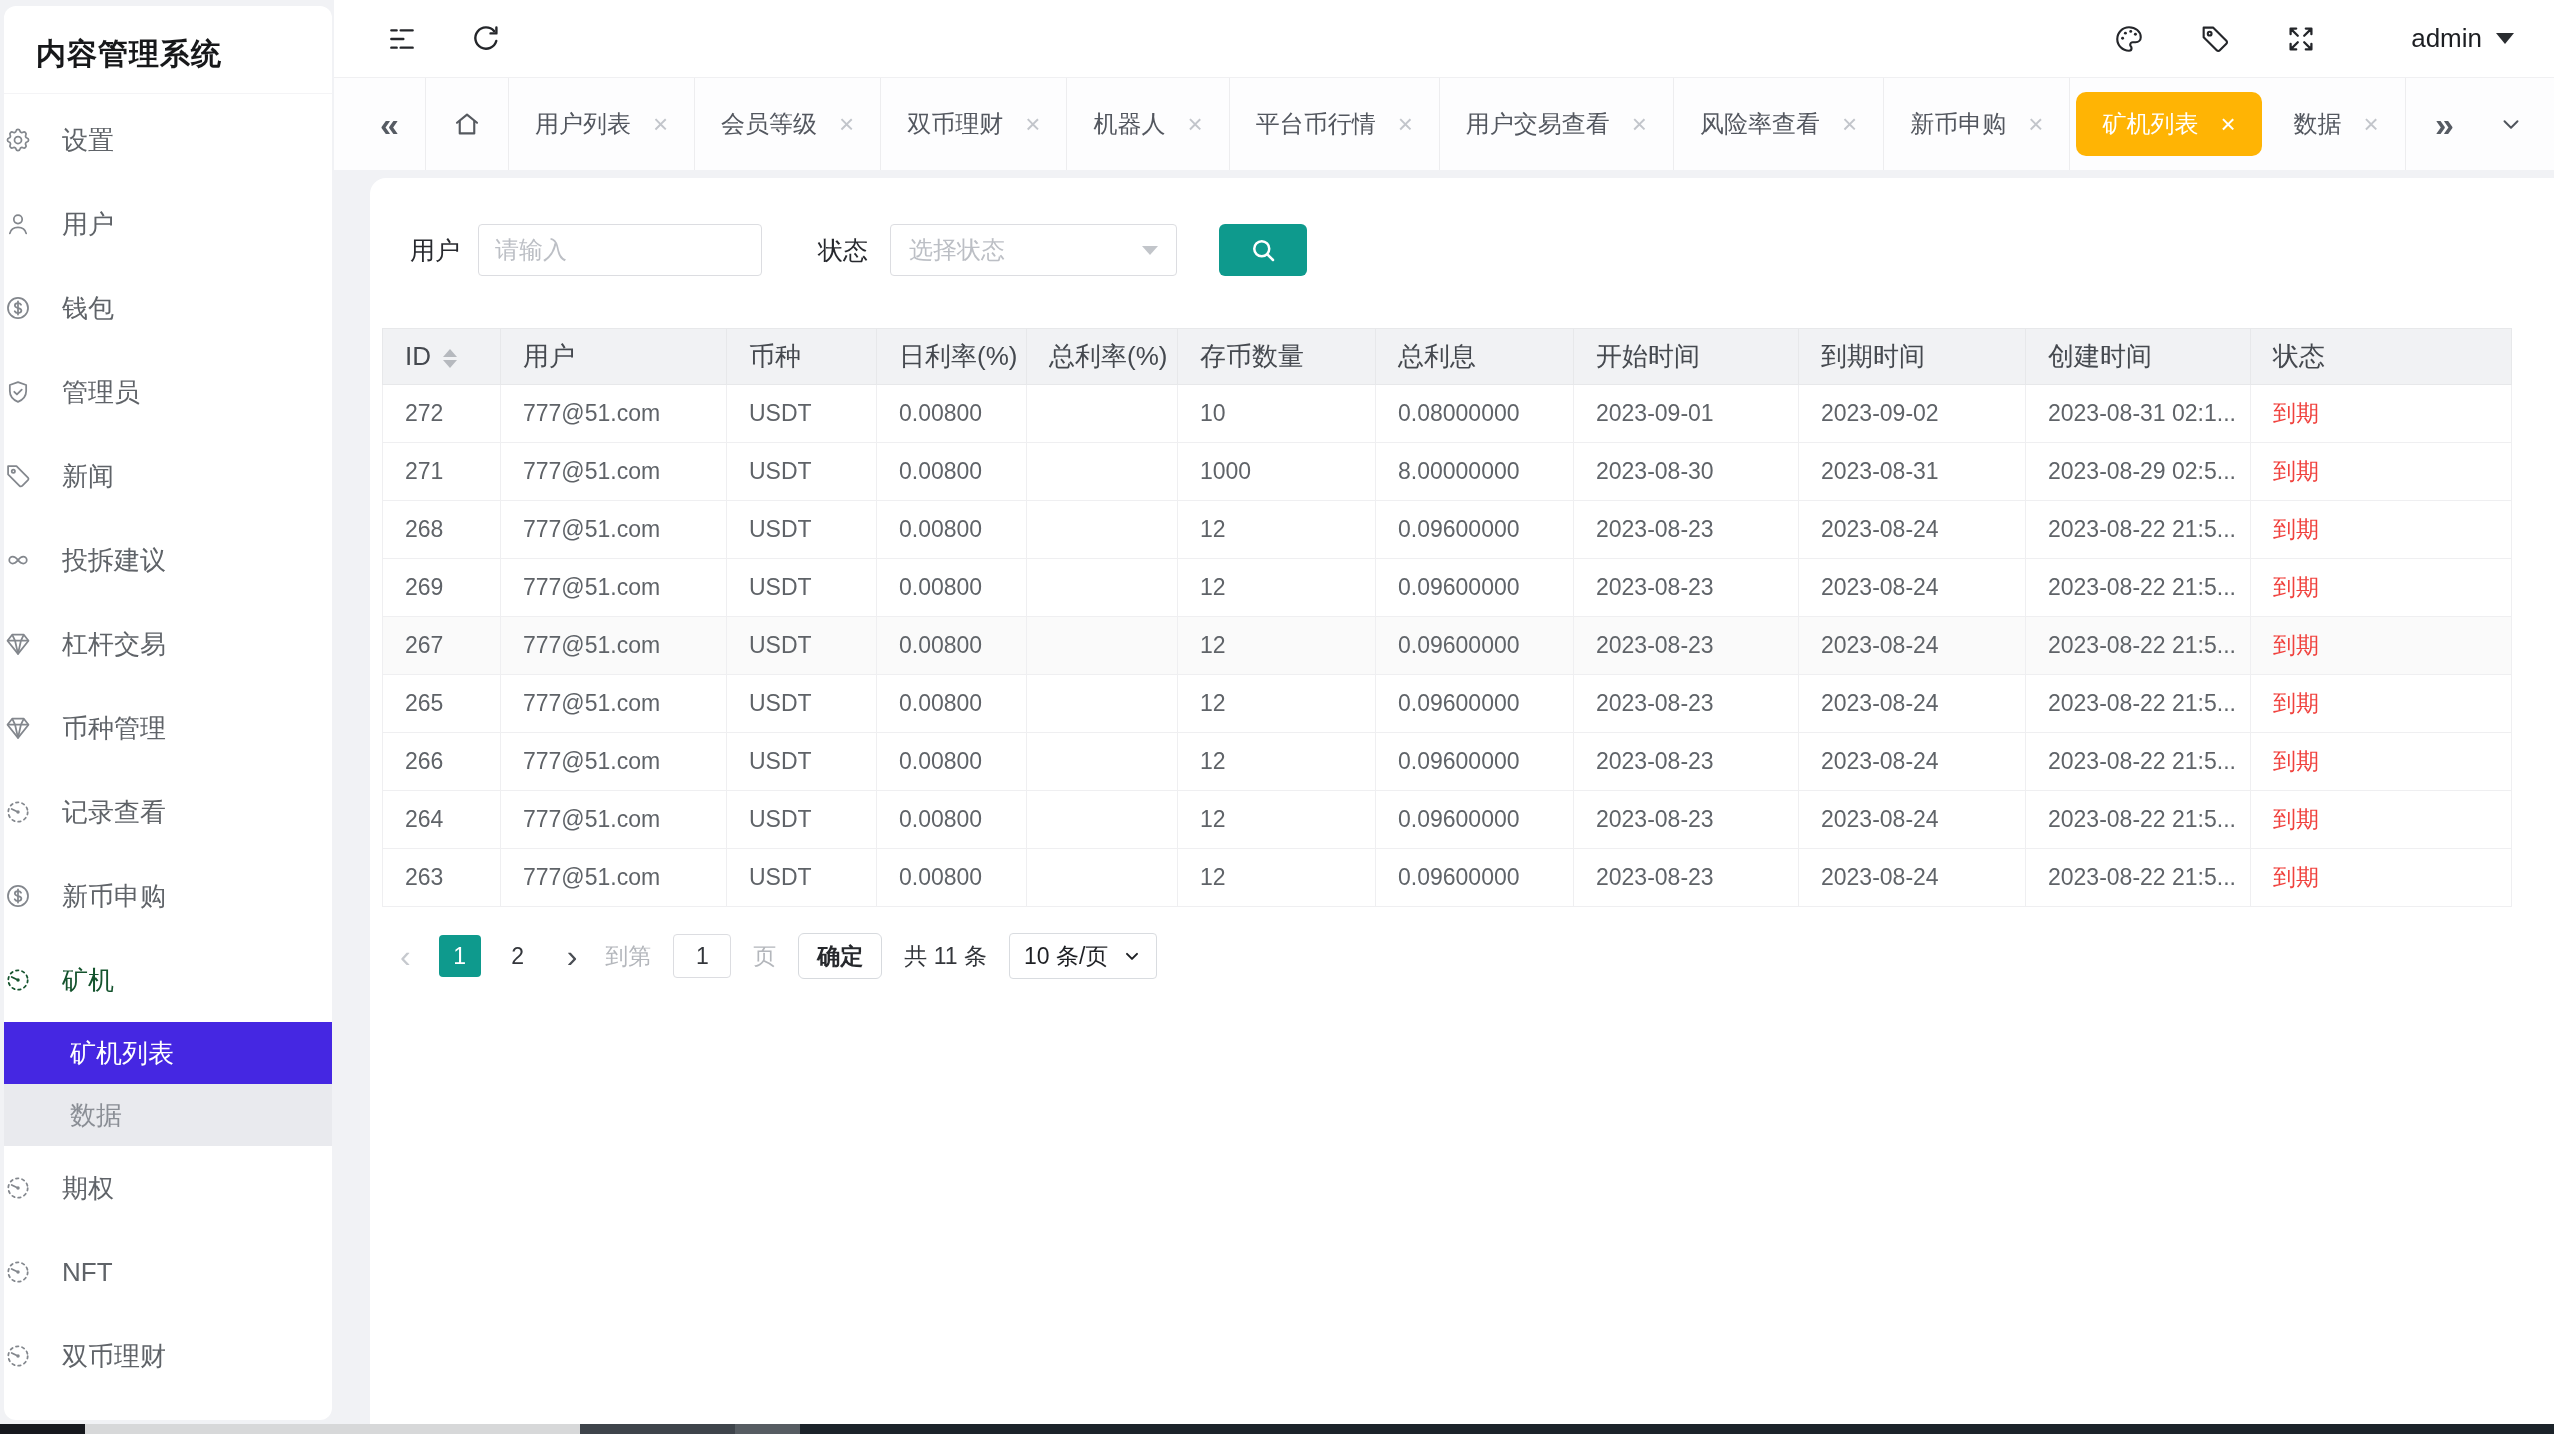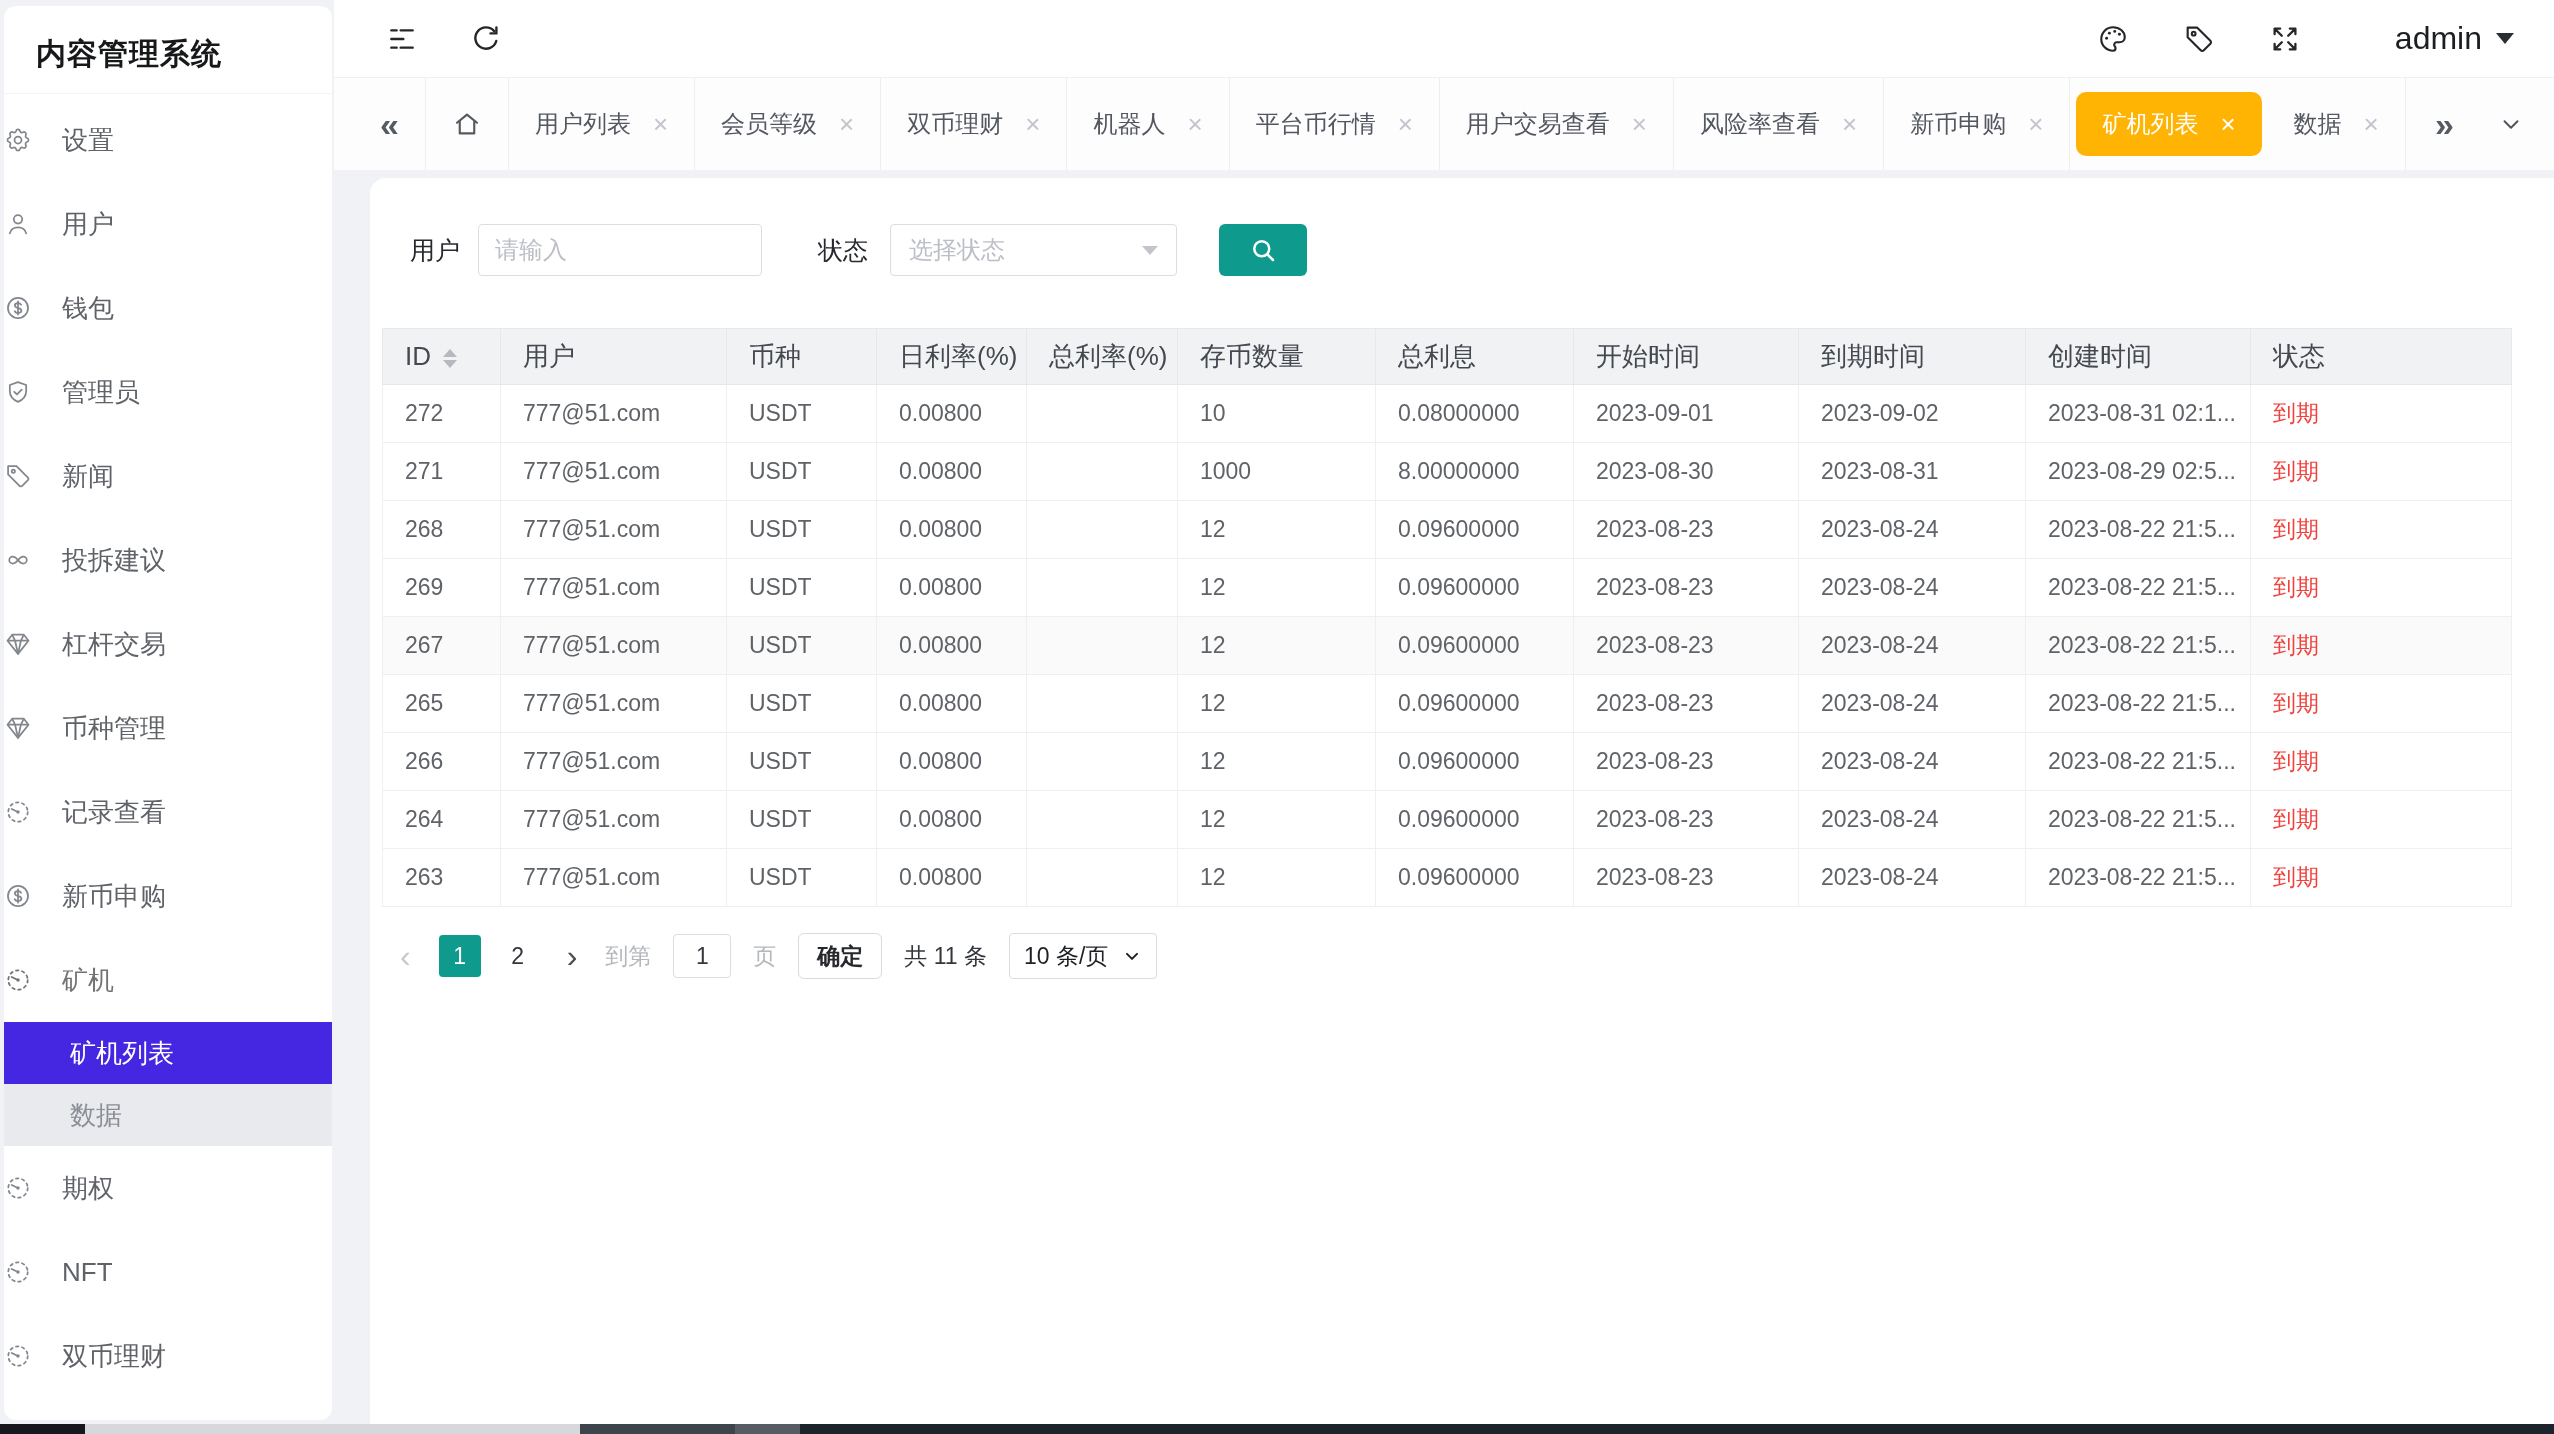--- a/index.html
+++ b/index.html
@@ -7,34 +7,34 @@
   body { background:#f1f2f5; font-family:"Liberation Sans","DejaVu Sans",sans-serif; position:relative; }
   .page { display:flex; height:1434px; }
 
   
   .sidebar { width:328px; flex-shrink:0; background:#fff; border-radius:12px; margin:6px 2px 14px 4px; overflow:hidden; }
   .sidebar-title { font-size:30px; font-weight:bold; color:#17181a; padding:28px 0 18px 32px; border-bottom:1px solid #f4f4f6; letter-spacing:1px; }
   .menu { padding-top:4px; }
   .menu-item { height:84px; display:flex; align-items:center; gap:30px; color:#5f6368; font-size:26px; cursor:pointer; }
   .menu-icon { width:28px; height:28px; display:inline-flex; color:#83878d; }
   .menu-icon svg { width:28px; height:28px; }
-  .menu-item.active, .menu-item.active .menu-icon { color:#737373; }
+  .menu-item.active, .menu-item.active .menu-icon { color:#14532d; }
   .submenu { background:#e9eaee; }
   .submenu-item { height:62px; display:flex; align-items:center; padding-left:66px; font-size:26px; color:#8a8e95; cursor:pointer; }
   .submenu-item.active { background:#4527e2; color:#fff; }
 
   
   .main { flex:1; display:flex; flex-direction:column; min-width:0; }
   .navbar { height:78px; background:#fff; display:flex; align-items:center; padding:0 40px 0 52px; border-bottom:1px solid #f0f0f2; }
   .nav-ic { width:32px; height:32px; color:#24262a; display:inline-flex; cursor:pointer; }
   .nav-ic svg { width:32px; height:32px; }
   .nav-left { display:flex; align-items:center; gap:52px; }
   .nav-right { margin-left:auto; display:flex; align-items:center; gap:54px; }
   .admin-box { display:flex; align-items:center; gap:14px; margin-left:28px; cursor:pointer; }
-  .admin-name { font-size:32px; color:#1c1e22;margin-left:12px; }
+  .admin-name { font-size:26px; color:#1c1e22;margin-left:12px; }
   .caret-dn-big { width:0; height:0; border-left:9px solid transparent; border-right:9px solid transparent; border-top:11px solid #2a2d31; }
 
   
   .tabstrip { height:92px; background:#fdfdfe; display:flex; align-items:stretch; padding:0 30px 0 20px; }
   .tab-cell { display:flex; align-items:center; padding:0 26px; border-right:1px solid #ededef; color:#4f545c; cursor:pointer; }
   .big-chev { font-size:34px; color:#565b63; font-weight:bold; }
   .home-ic { width:30px; height:30px; color:#55595f; display:inline-flex; }
   .home-ic svg { width:30px; height:30px; }
   .tabs { display:flex; align-items:stretch; flex:1; min-width:0; overflow:hidden; }
   .tab { display:flex; align-items:center; gap:22px; padding:0 26px; font-size:24px; color:#53575f; border-right:1px solid #ededef; cursor:pointer; white-space:nowrap; }

